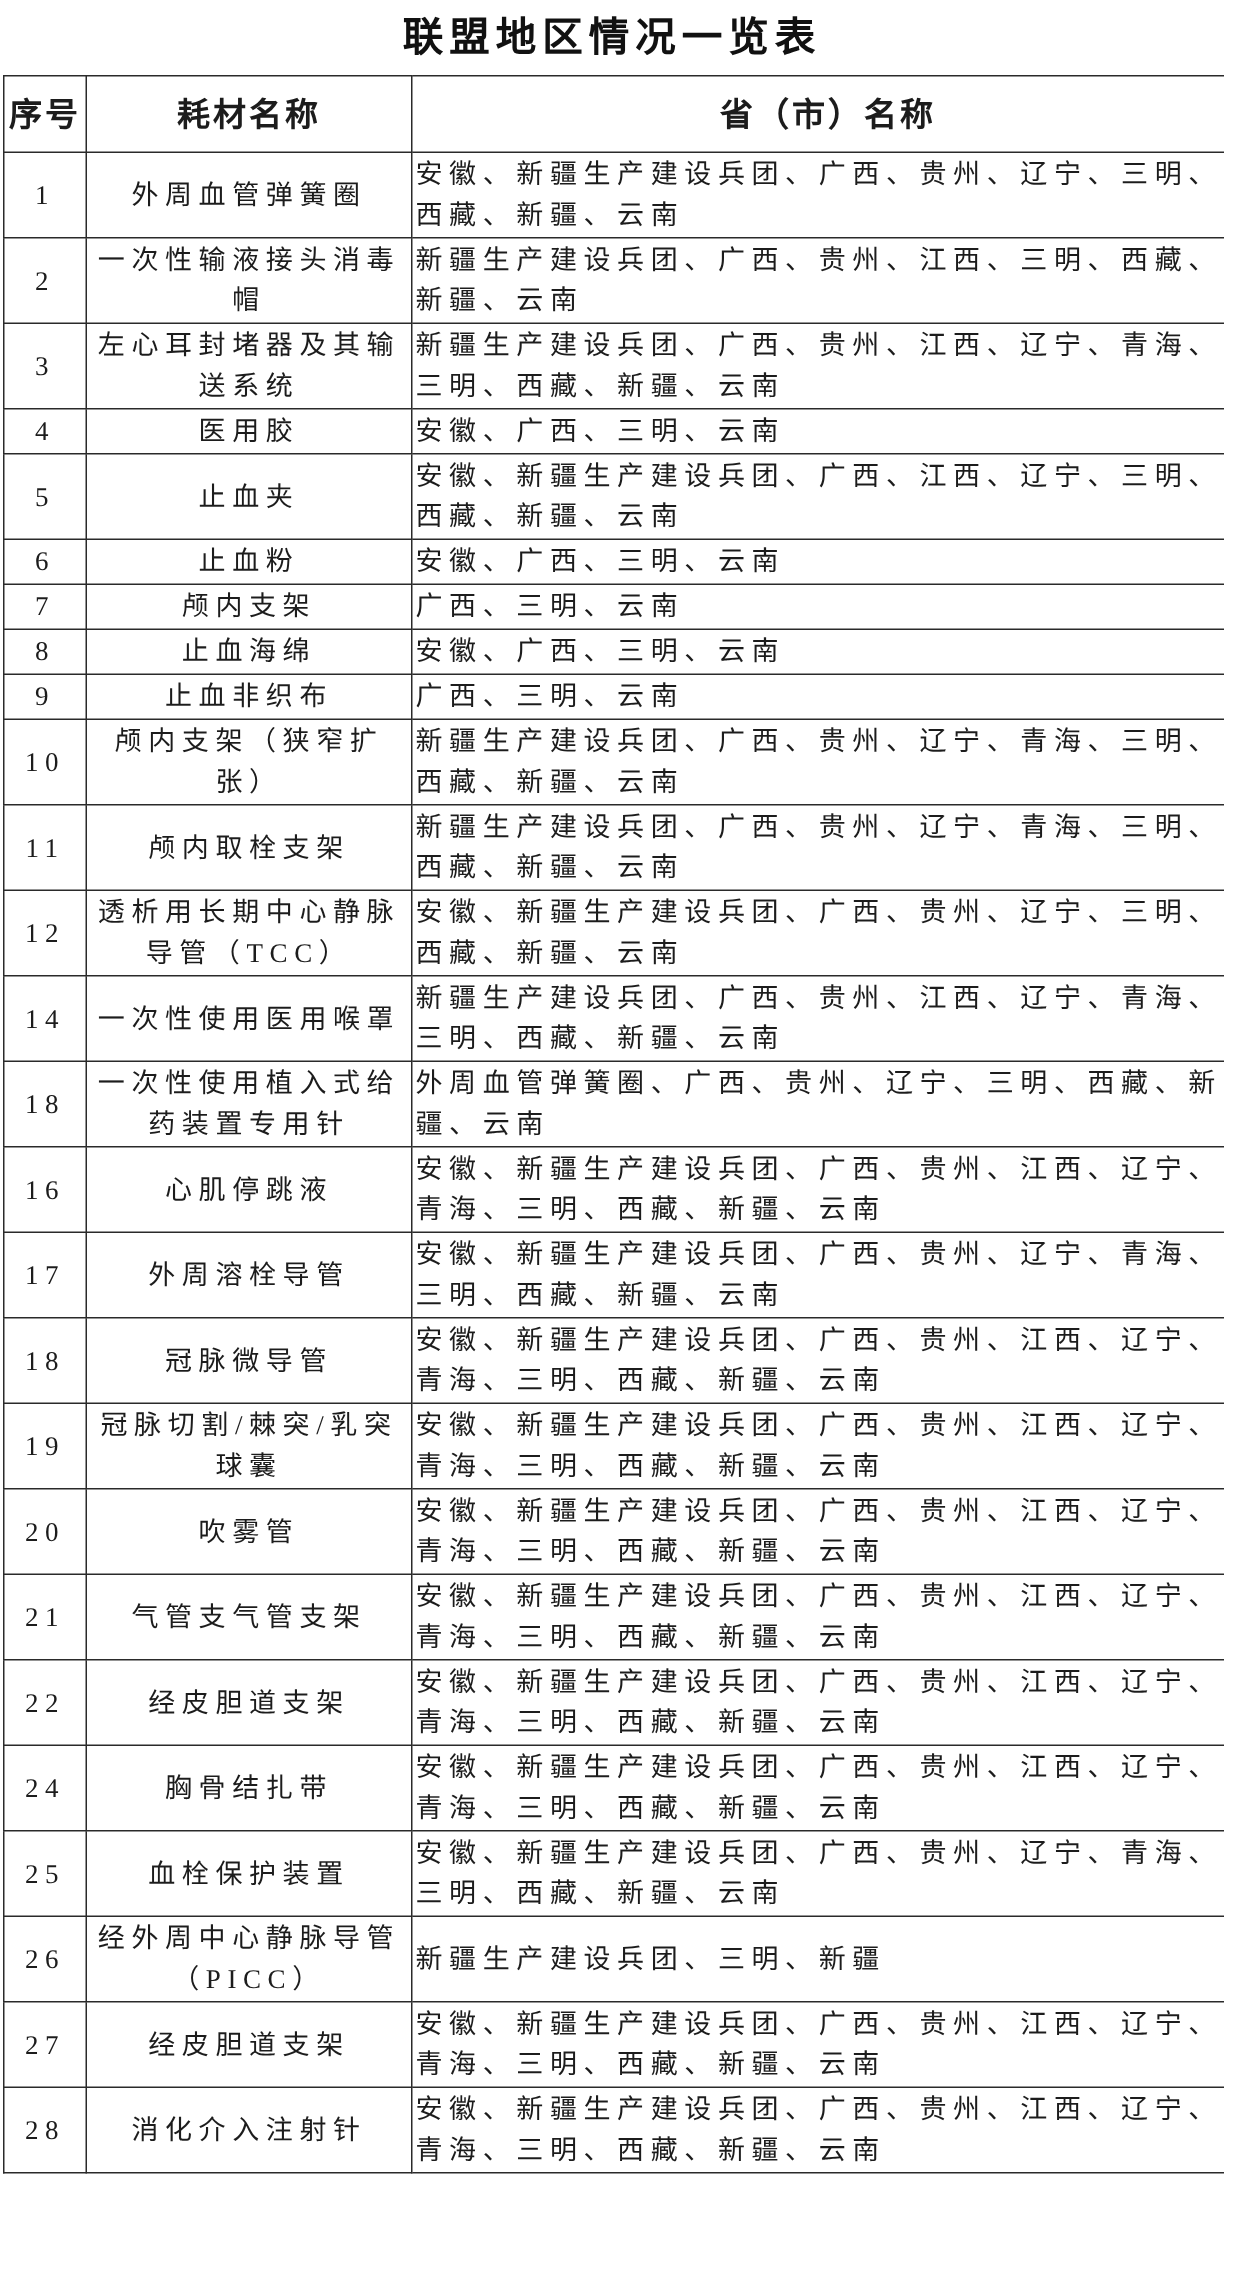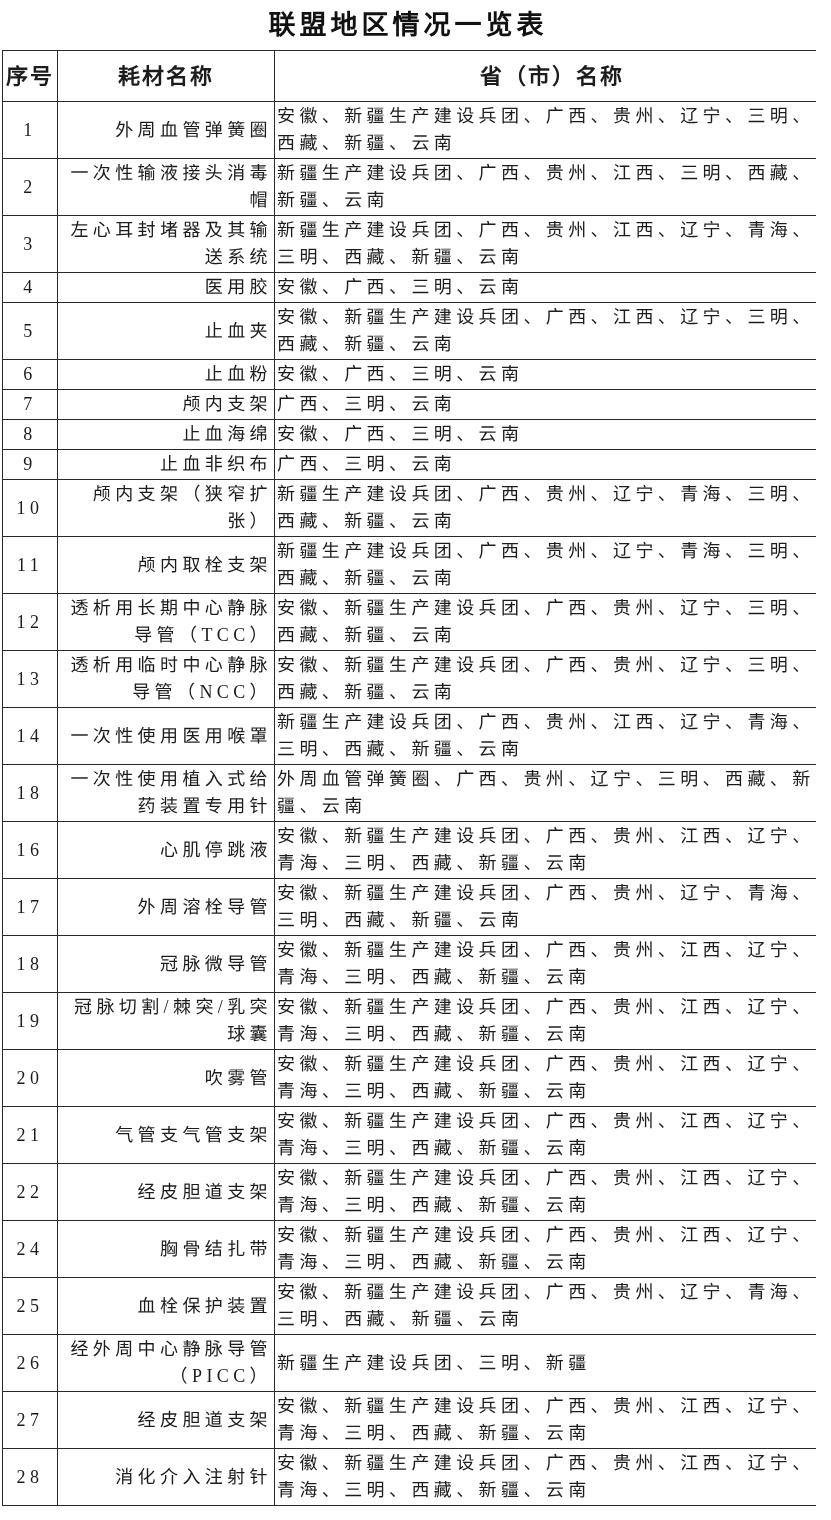--- a/index.html
+++ b/index.html
@@ -54,21 +54,21 @@
     letter-spacing: 2px;
     padding: 0;
   }
   td.cell-no {
     text-align: center;
     font-size: 19px;
     letter-spacing: 0;
     font-family: "Liberation Serif", "DejaVu Serif", serif;
   }
   td.cell-name {
-    text-align: right;
+    text-align: center;
     padding: 1px 4px;
   }
   td.cell-regions {
     text-align: left;
     padding-left: 5px;
     padding-right: 2px;
   }
 </style>
 </head>
 <body>
@@ -145,25 +145,20 @@
     <td class="cell-no">11</td>
     <td class="cell-name">颅内取栓支架</td>
     <td class="cell-regions">新疆生产建设兵团、广西、贵州、辽宁、青海、三明、西藏、新疆、云南</td>
   </tr>
         <tr>
     <td class="cell-no">12</td>
     <td class="cell-name">透析用长期中心静脉导管（TCC）</td>
     <td class="cell-regions">安徽、新疆生产建设兵团、广西、贵州、辽宁、三明、西藏、新疆、云南</td>
   </tr>
         <tr>
-    <td class="cell-no">13</td>
-    <td class="cell-name">透析用临时中心静脉导管（NCC）</td>
-    <td class="cell-regions">安徽、新疆生产建设兵团、广西、贵州、辽宁、三明、西藏、新疆、云南</td>
-  </tr>
-        <tr>
     <td class="cell-no">14</td>
     <td class="cell-name">一次性使用医用喉罩</td>
     <td class="cell-regions">新疆生产建设兵团、广西、贵州、江西、辽宁、青海、三明、西藏、新疆、云南</td>
   </tr>
         <tr>
     <td class="cell-no">18</td>
     <td class="cell-name">一次性使用植入式给药装置专用针</td>
     <td class="cell-regions">外周血管弹簧圈、广西、贵州、辽宁、三明、西藏、新疆、云南</td>
   </tr>
         <tr>

